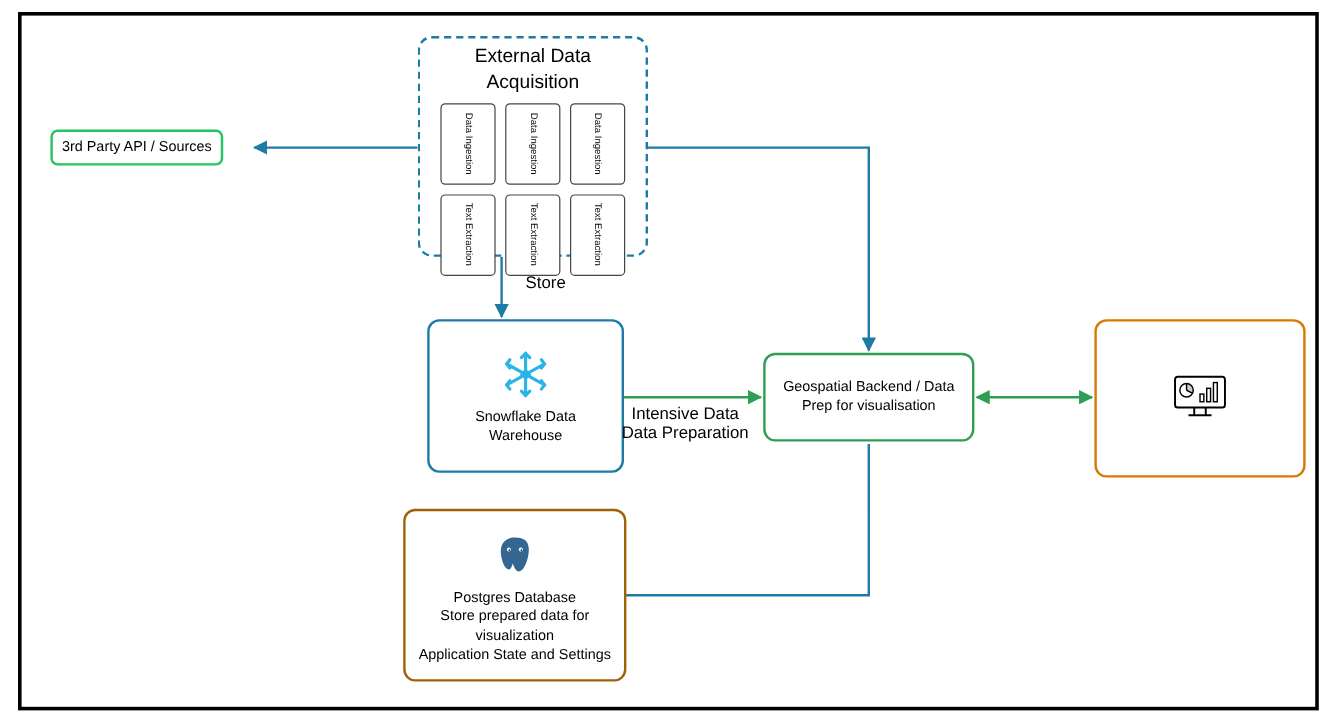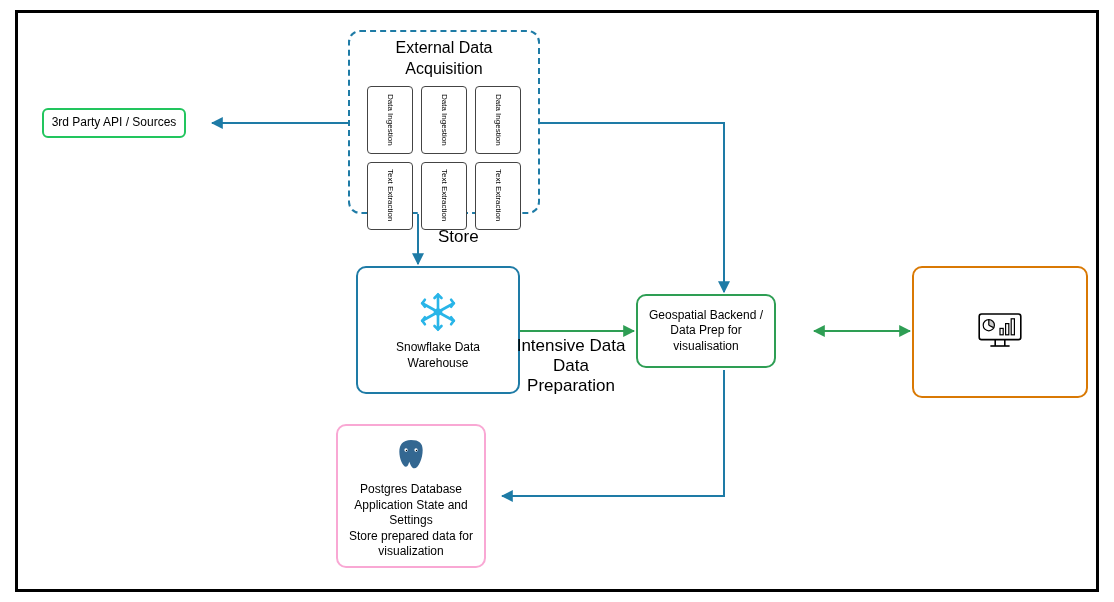--- a/index.html
+++ b/index.html
@@ -76,51 +76,51 @@
     background: #fff;
   }
   .node.snowflake {
     border: 2px solid #1e7ba6;
     left: 356px;
     top: 266px;
     width: 164px;
     height: 128px;
   }
   .node.postgres {
-    border: 2px solid #f9a8d4;
+    border: 2px solid #a16207;
     left: 336px;
     top: 424px;
-    width: 150px;
+    width: 186px;
     height: 144px;
   }
   .node.geo-backend {
     border: 2px solid #2e9e54;
     left: 636px;
     top: 294px;
-    width: 140px;
+    width: 176px;
     height: 74px;
   }
   .node.geo-dashboard {
     border: 2px solid #d97904;
     left: 912px;
     top: 266px;
     width: 176px;
     height: 132px;
   }
   .icon-holder {
     width: 48px;
     height: 48px;
     display: flex;
     align-items: center;
     justify-content: center;
     margin-bottom: 4px;
   }
   .edge-label {
     position: absolute;
-    font-size: 17px;
+    font-size: 14px;
     text-align: center;
     color: #000;
     background: transparent;
   }
   svg.connections {
     position: absolute;
     left: 0;
     top: 0;
     width: 1114px;
     height: 602px;
@@ -195,22 +195,22 @@
   <div class="icon-holder">
     <svg viewBox="0 0 48 48" width="40" height="40">
       <path d="M 24 6 C 14 6 10 12 10 20 C 10 28 14 38 18 38 C 20 38 21 35 22 32 C 23 35 25 40 28 40 C 33 40 38 28 38 18 C 38 10 34 6 24 6 Z" fill="#336791"></path>
       <circle cx="18" cy="18" r="2" fill="#fff"></circle>
       <circle cx="30" cy="18" r="2" fill="#fff"></circle>
       <circle cx="18.5" cy="18.5" r="0.8" fill="#000"></circle>
       <circle cx="30.5" cy="18.5" r="0.8" fill="#000"></circle>
     </svg>
   </div>
   <span>Postgres Database</span>
+  <span>Store prepared data for visualization</span>
   <span>Application State and Settings</span>
-  <span>Store prepared data for visualization</span>
 </div>
 
 <div class="node geo-backend">
   <span>Geospatial Backend / Data Prep for visualisation</span>
 </div>
 
 <div class="node geo-dashboard">
   <div class="icon-holder">
     <svg viewBox="0 0 60 48" width="54" height="44">
       <rect x="4" y="4" width="52" height="32" rx="3" fill="none" stroke="#000" stroke-width="2"></rect>

